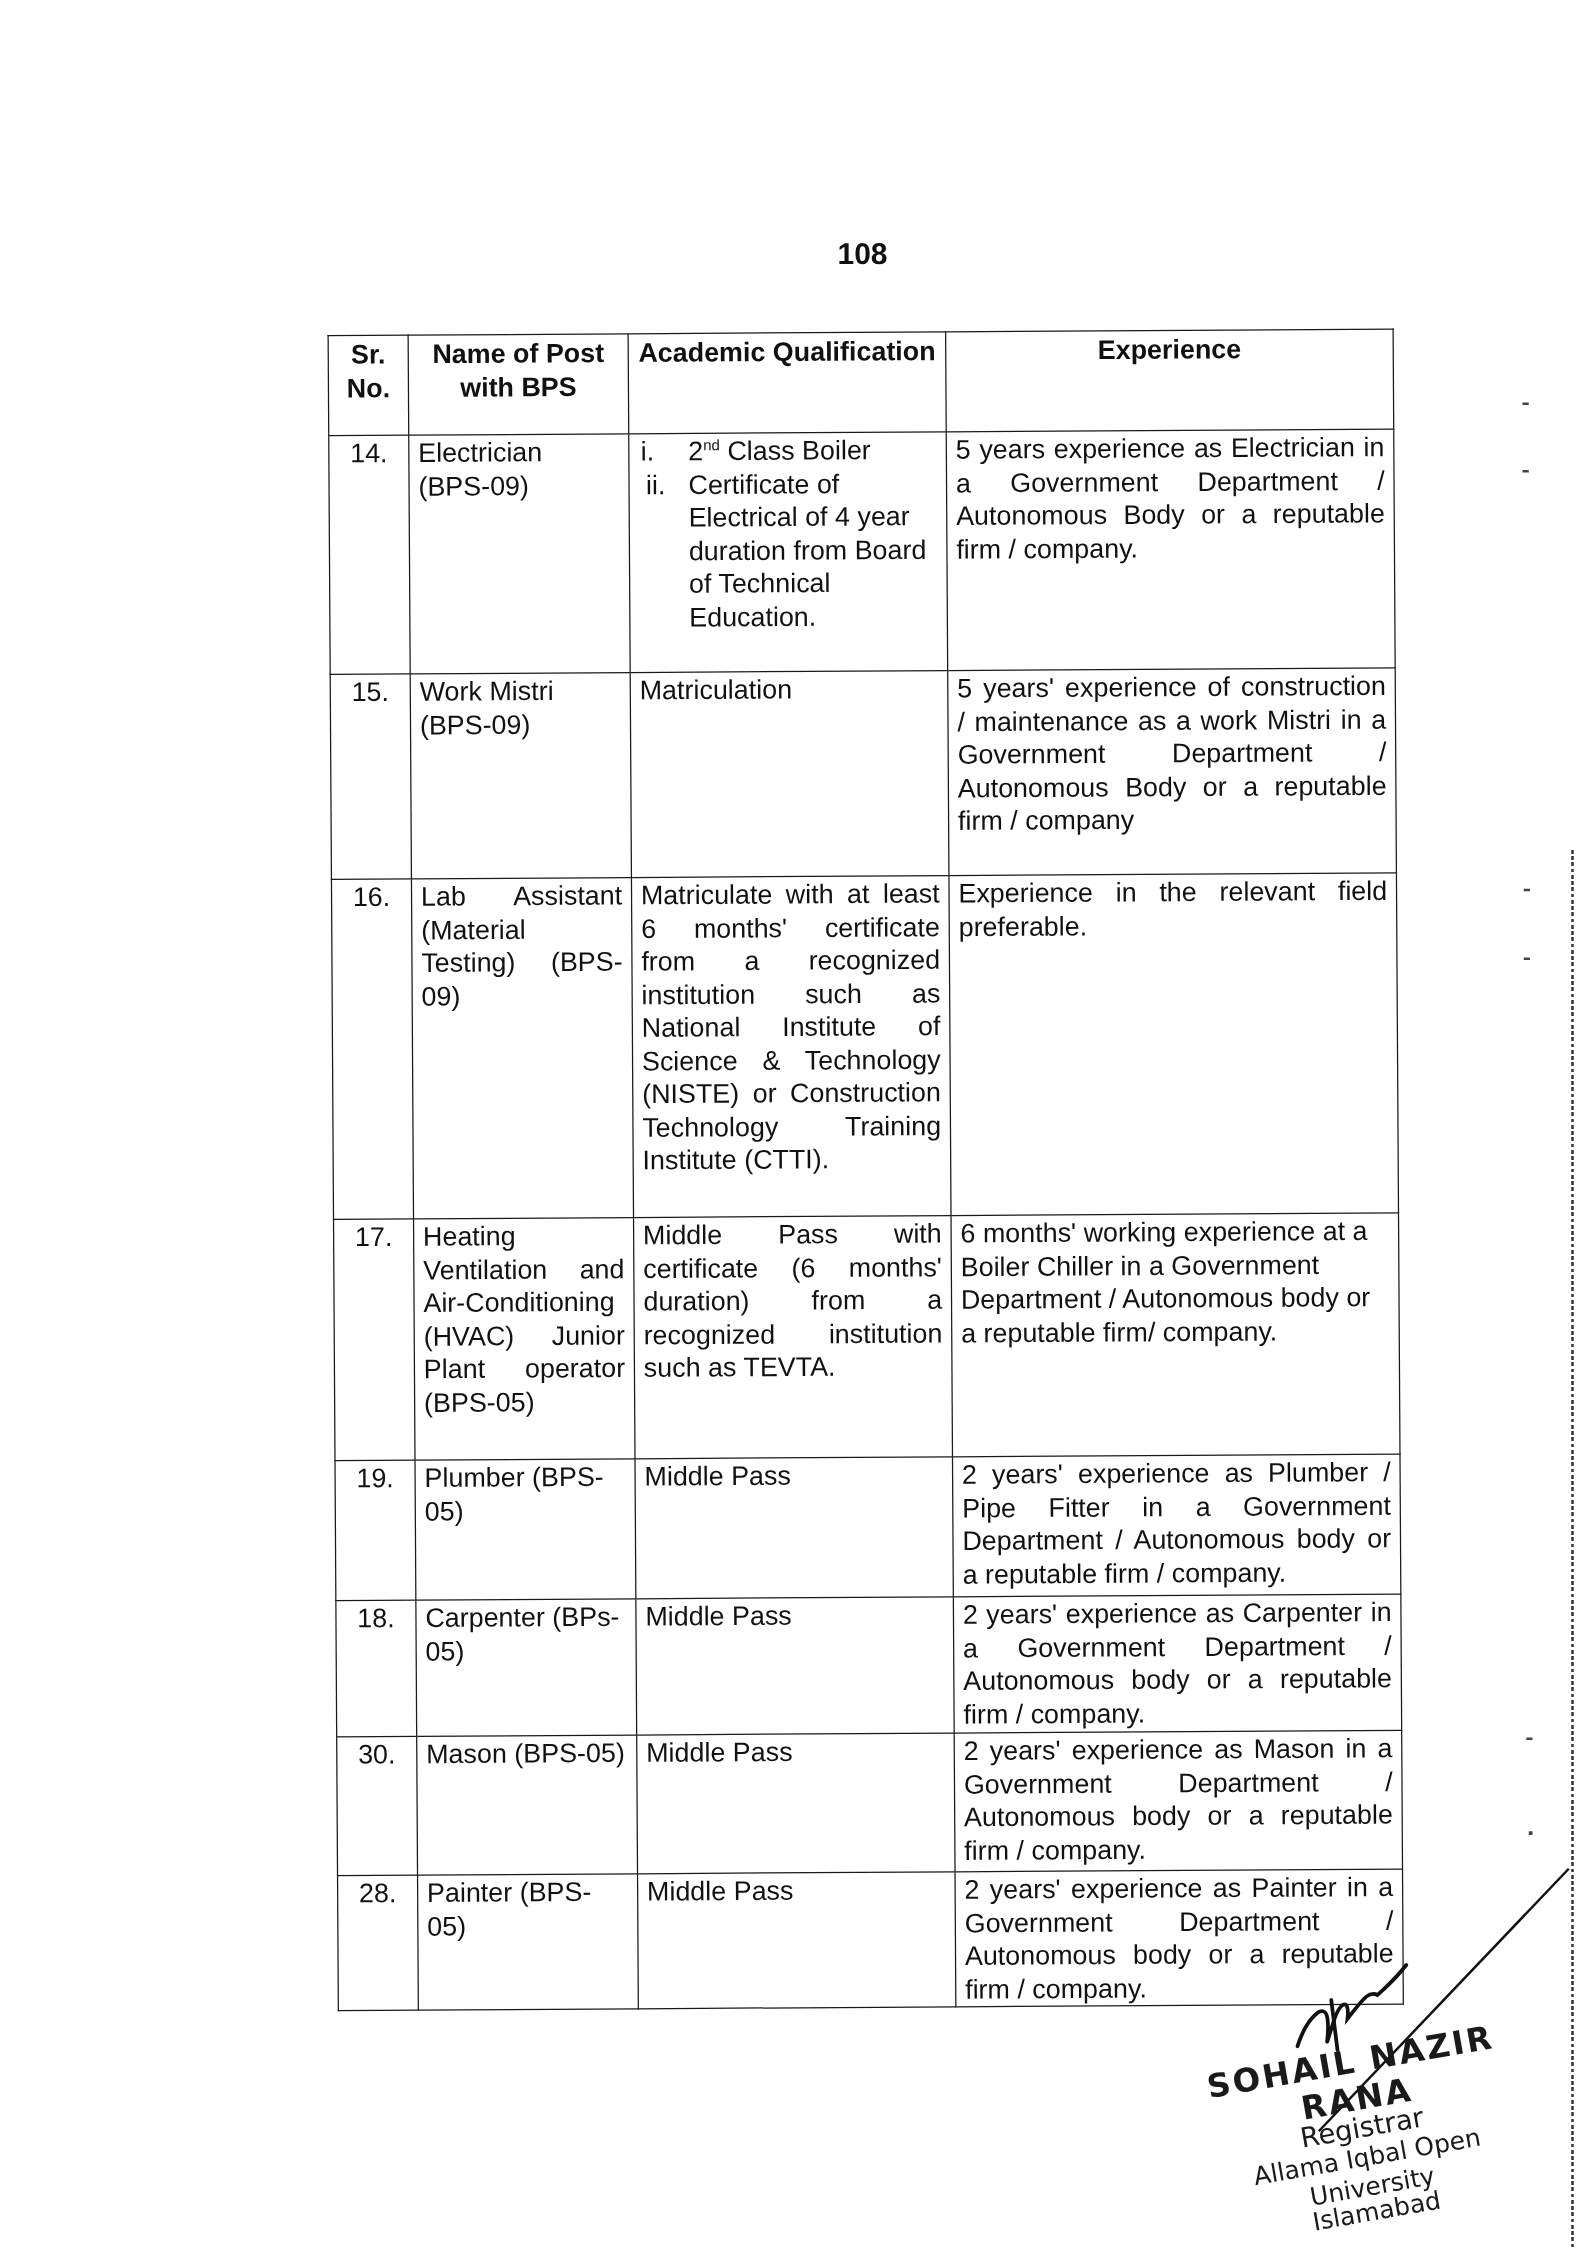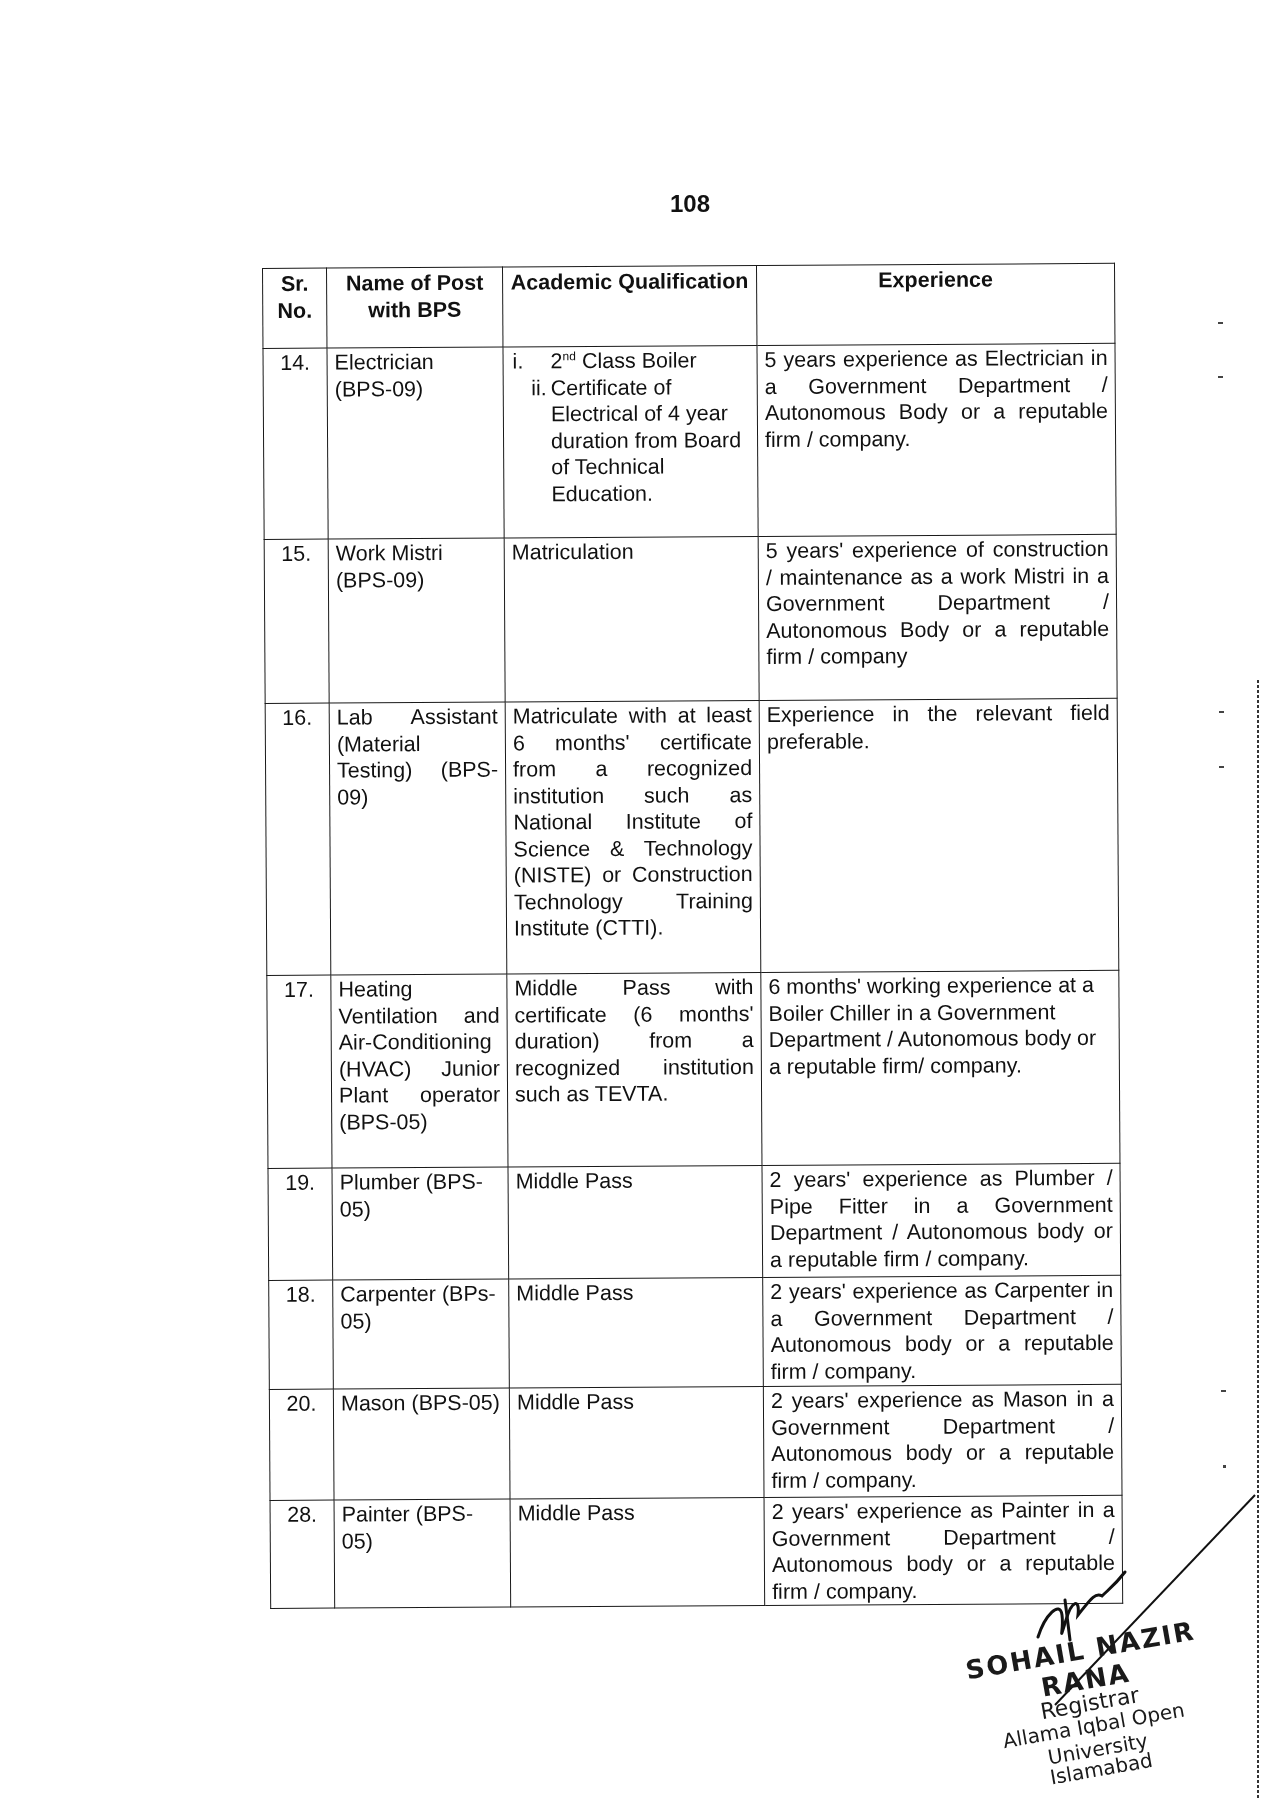--- a/index.html
+++ b/index.html
@@ -15,21 +15,21 @@
   col.c-sr { width: 64px; } col.c-name { width: 176px; } col.c-acad { width: 254px; } col.c-exp { width: 358px; }
   td.sr { text-align: center; padding-left: 2px; padding-right: 2px; }
   .just { text-align: justify; text-align-last: left; }
   tr.h-head { height: 80px; }
   tr.r14 { height: 191px; } tr.r15 { height: 164px; } tr.r16 { height: 272px; }
   tr.r17 { height: 193px; } tr.r18 { height: 112px; } tr.r19 { height: 109px; }
   tr.r20 { height: 111px; } tr.r21 { height: 107px; }
   ol.qual { margin: 0; padding-left: 40px; list-style: none; }
   ol.qual li { position: relative; }
   ol.qual li .mk { position: absolute; left: -38px; width: 30px; text-align: left; }
-  ol.qual li:nth-child(2) .mk { left: -34px; text-align: right; }
+  ol.qual li:nth-child(2) .mk { left: -34px; }
   sup { font-size: 12px; line-height: 0; vertical-align: 8px; margin-top: 21px; }
   .stamp { position: absolute; left: 940px; top: 1660px; transform: rotate(-10deg); transform-origin: 0 0;
            font-family: "DejaVu Sans", sans-serif; color: #1a1a1a; text-align: center; width: 280px; }
   .stamp .name { font-weight: bold; font-size: 26px; letter-spacing: 2px; }
   .stamp .role { font-size: 22px; margin-top: -4px; }
   .stamp .org { font-size: 20px; margin-top: -2px; }
   .stamp .city { font-size: 20px; margin-top: -4px; }
   svg.overlay { position: absolute; left: 0; top: 0; }
   .scan-edge { position: absolute; left: 1257px; top: 680px; width: 2px; height: 1120px;
                background: repeating-linear-gradient(to bottom, #333 0 3px, #fff 3px 5px); }
@@ -96,21 +96,21 @@
       <td>Middle Pass</td>
       <td class="just">2 years' experience as Plumber / Pipe Fitter in a Government Department / Autonomous body or a reputable firm / company.</td>
     </tr>
     <tr class="r19">
       <td class="sr">18.</td>
       <td>Carpenter (BPs-05)</td>
       <td>Middle Pass</td>
       <td class="just">2 years' experience as Carpenter in a Government Department / Autonomous body or a reputable firm / company.</td>
     </tr>
     <tr class="r20">
-      <td class="sr">20.</td>
+      <td class="sr">30.</td>
       <td>Mason (BPS-05)</td>
       <td>Middle Pass</td>
       <td class="just">2 years' experience as Mason in a Government Department / Autonomous body or a reputable firm / company.</td>
     </tr>
     <tr class="r21">
       <td class="sr">28.</td>
       <td>Painter (BPS-05)</td>
       <td>Middle Pass</td>
       <td class="just">2 years' experience as Painter in a Government Department / Autonomous body or a reputable firm / company.</td>
     </tr>

